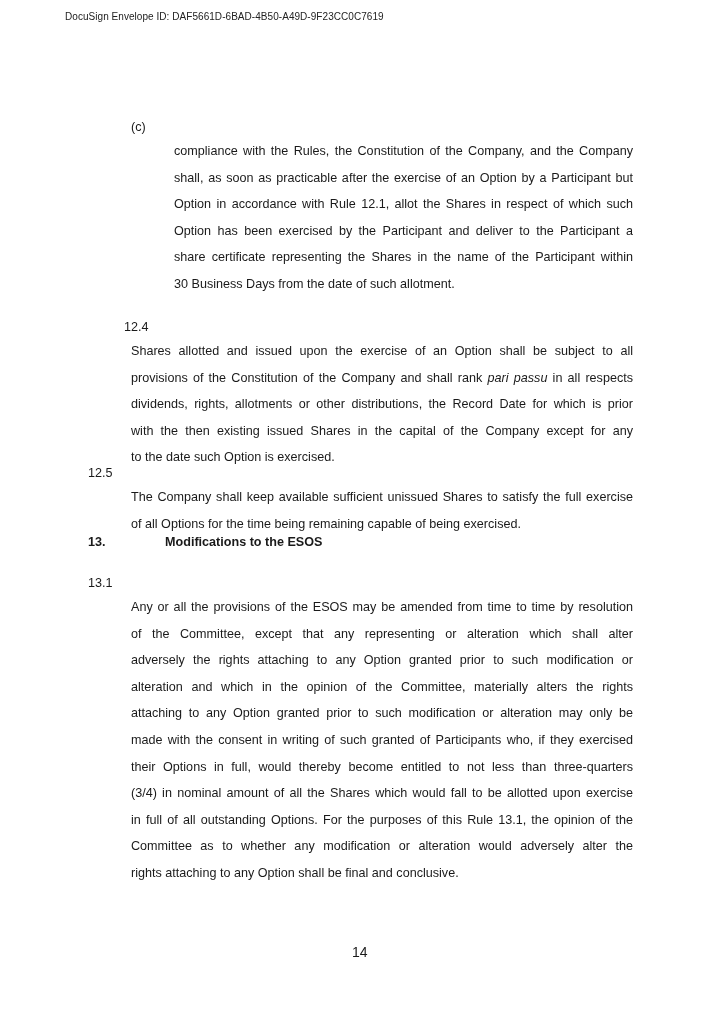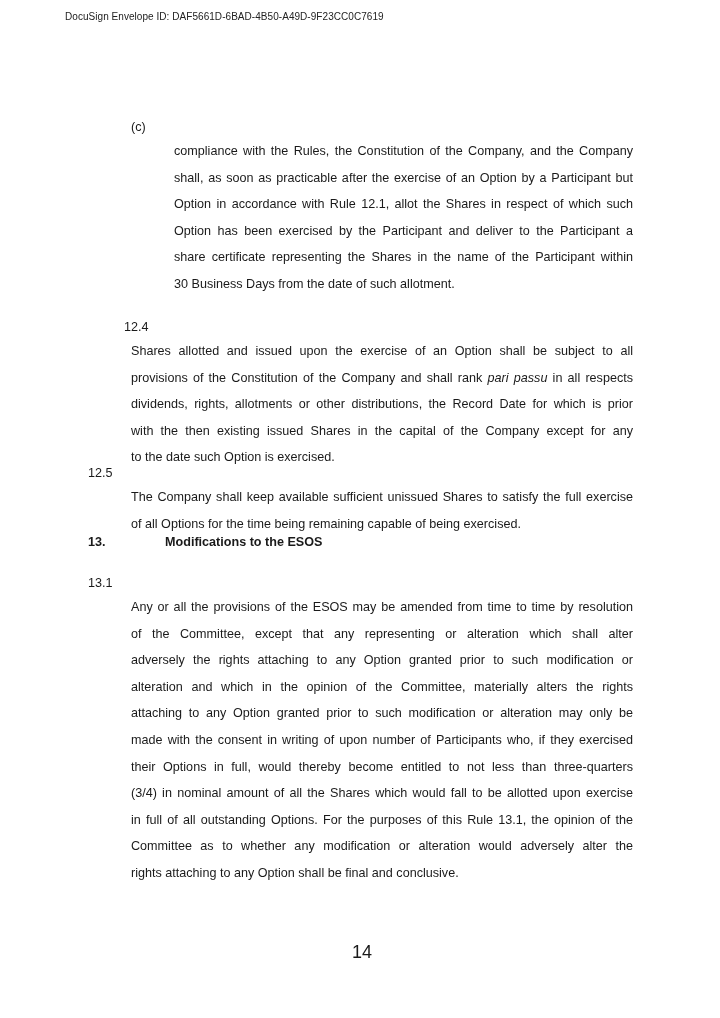--- a/index.html
+++ b/index.html
@@ -12,21 +12,21 @@
       font-family: "Liberation Sans", sans-serif; font-size: 10px; color: #222;
       letter-spacing: 0.05px;
       padding-left: 44px;
     }
     .doc {
       font-family: "Liberation Sans", sans-serif;
       font-size: 12.6px; color: #1a1a1a;
     }
     .num { position: absolute; white-space: nowrap; line-height: 16px; }
     .bold { font-weight: bold; }
-    .page-num { position: absolute; left: 352px; top: 944px; font-size: 18px; line-height: 16px; }
+    .page-num { position: absolute; left: 352px; top: 944px; font-size: 14px; line-height: 16px; }
     .block { position: absolute; margin-top: 24px; }
     .block .l { display: block; height: 26.6px; line-height: 16px; white-space: nowrap; }
     .block .l.jl { text-align: justify; text-align-last: justify; }
     .block .l.last { text-align: left; text-align-last: left; }
   </style>
 </head>
 <body>
 
 <div class="envelope">DocuSign Envelope ID: DAF5661D-6BAD-4B50-A49D-9F23CC0C7619</div>
 
@@ -60,21 +60,21 @@
   <div class="num bold" style="left:88px; top:534px;">13.</div>
   <div class="num bold" style="left:131px; top:534px;padding-left:34px;">Modifications to the ESOS</div>
 
   <div class="num" style="left:88px; top:575px;">13.1</div>
   <div class="block" style="left:131px; top:575px; width:502px;">
     <span class="l jl">Any or all the provisions of the ESOS may be amended from time to time by resolution</span>
     <span class="l jl">of the Committee, except that any representing or alteration which shall alter</span>
     <span class="l jl">adversely the rights attaching to any Option granted prior to such modification or</span>
     <span class="l jl">alteration and which in the opinion of the Committee, materially alters the rights</span>
     <span class="l jl">attaching to any Option granted prior to such modification or alteration may only be</span>
-    <span class="l jl">made with the consent in writing of upon number of Participants who, if they exercised</span>
+    <span class="l jl">made with the consent in writing of such granted of Participants who, if they exercised</span>
     <span class="l jl">their Options in full, would thereby become entitled to not less than three-quarters</span>
     <span class="l jl">(3/4) in nominal amount of all the Shares which would fall to be allotted upon exercise</span>
     <span class="l jl">in full of all outstanding Options. For the purposes of this Rule 13.1, the opinion of the</span>
     <span class="l jl">Committee as to whether any modification or alteration would adversely alter the</span>
     <span class="l last">rights attaching to any Option shall be final and conclusive.</span>
   </div>
 
   <div class="page-num">14</div>
 </div>
 

